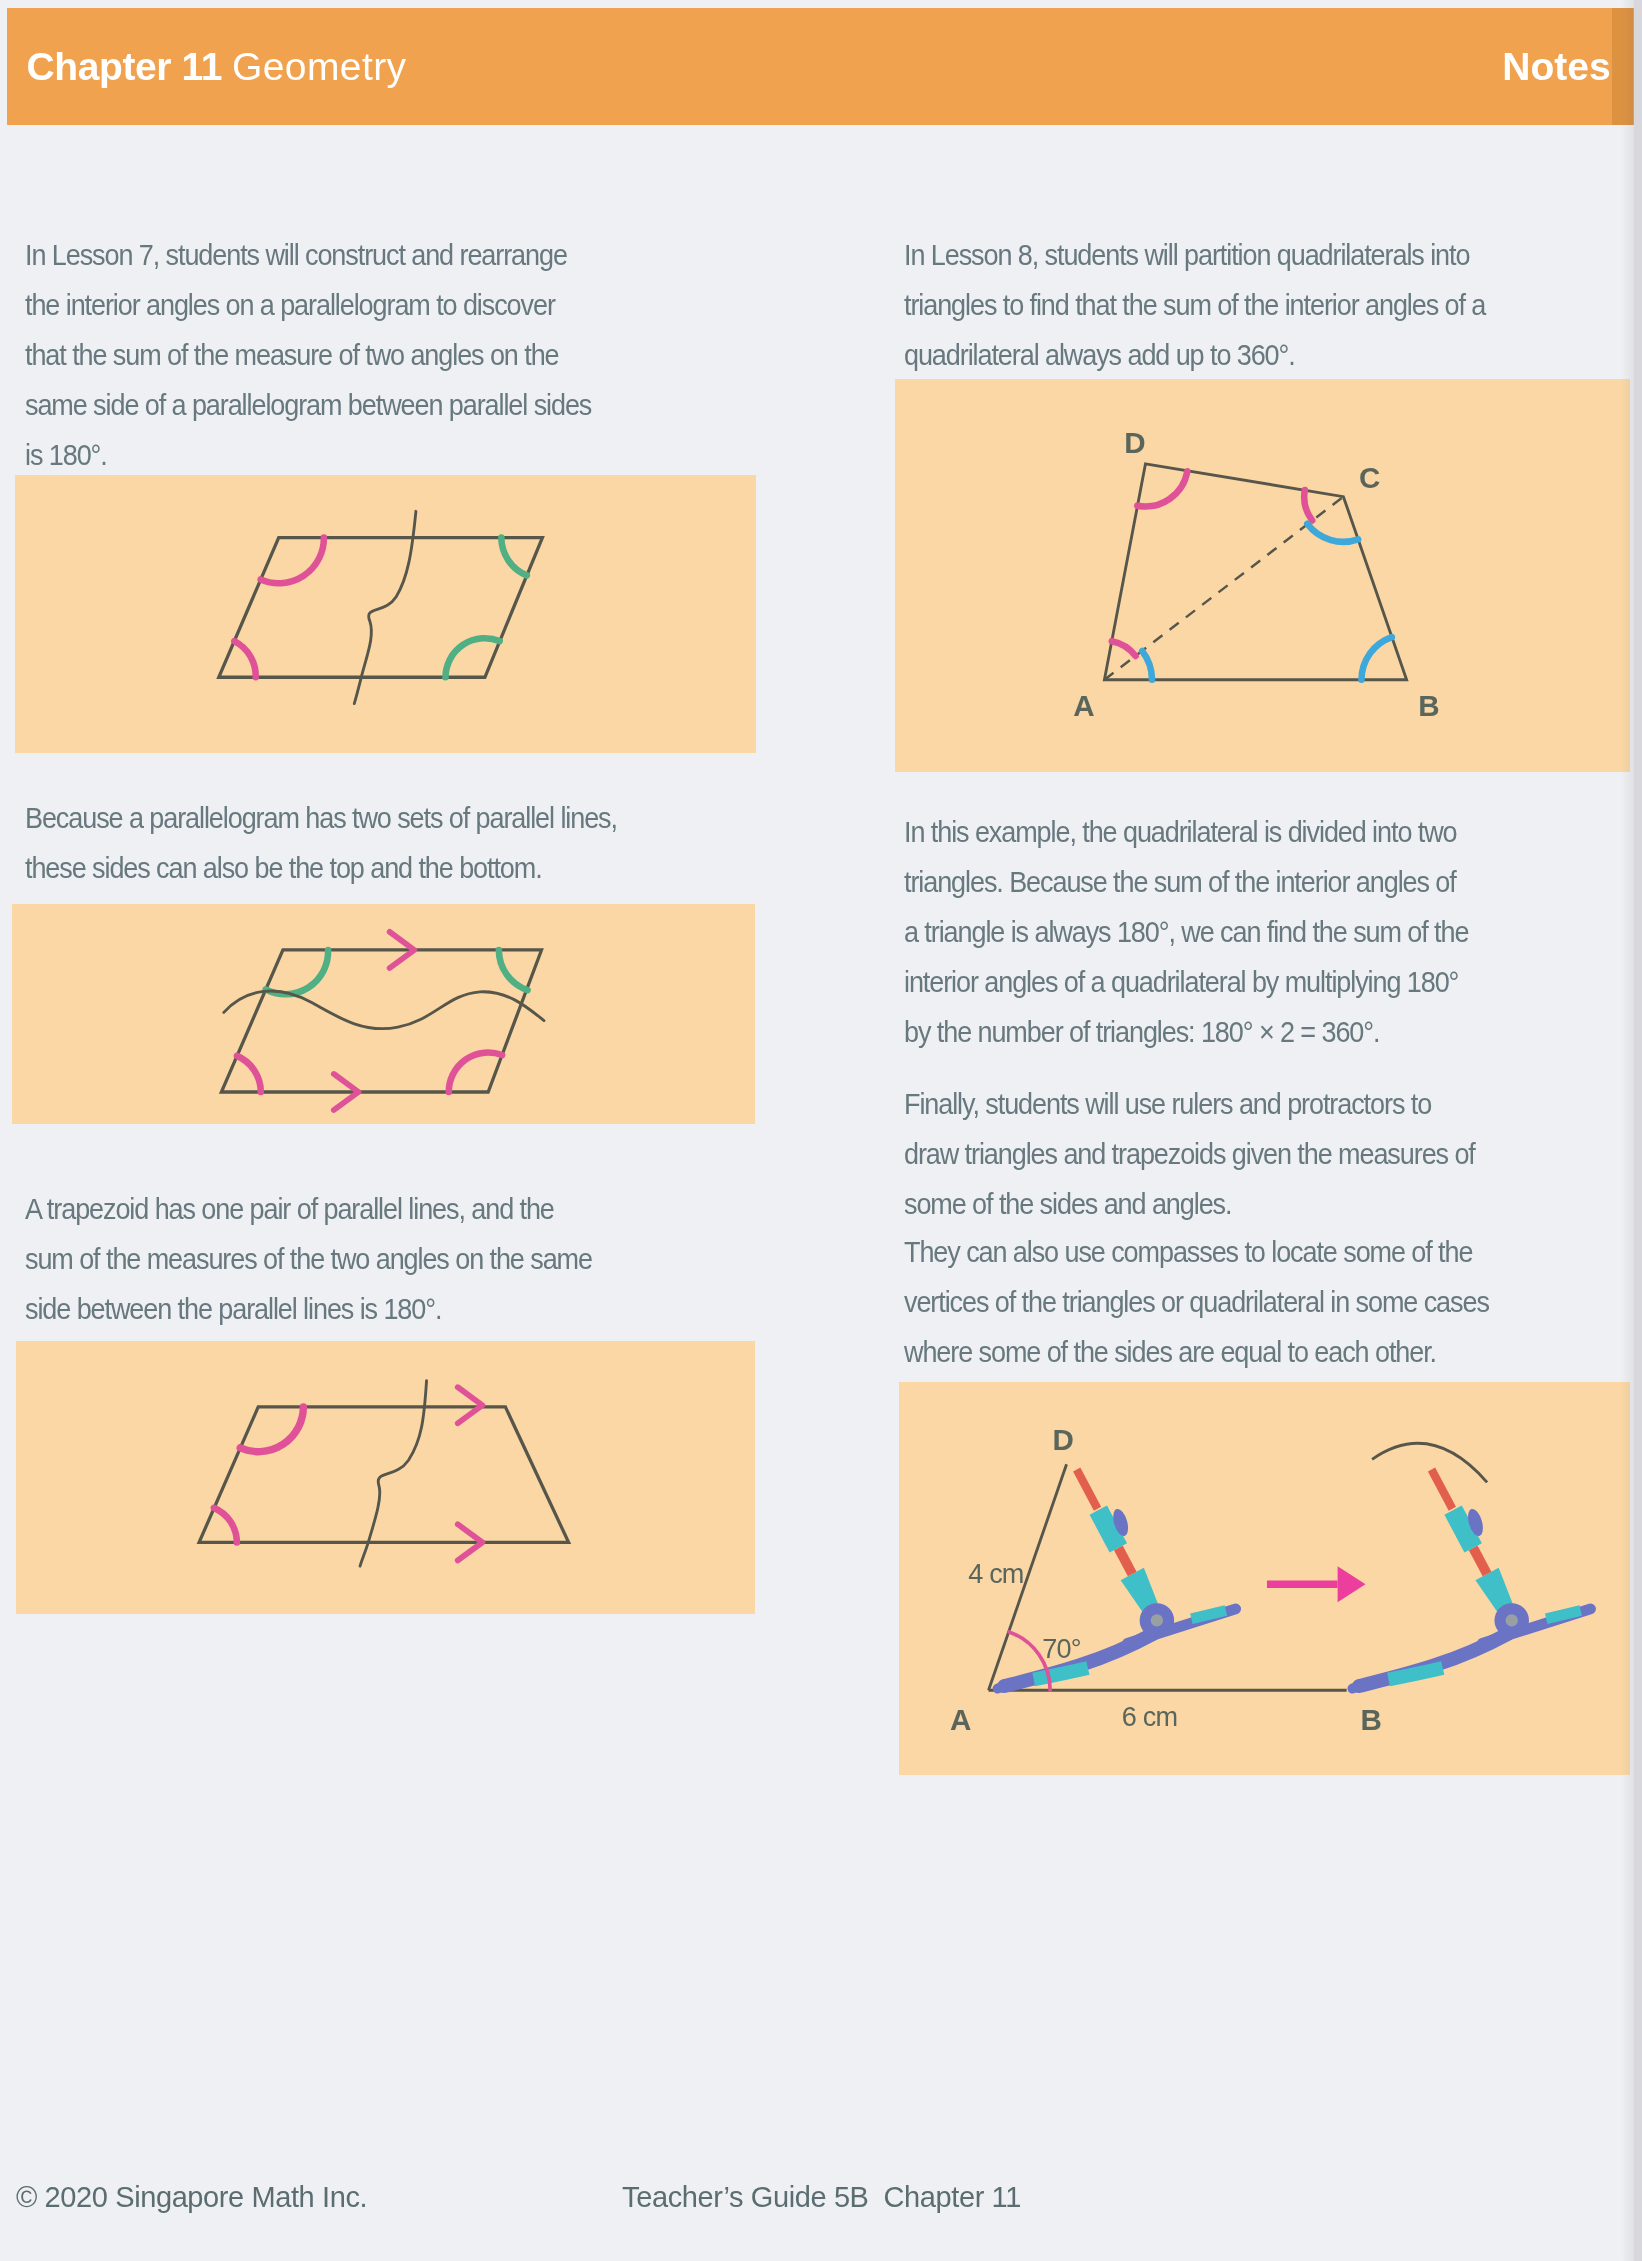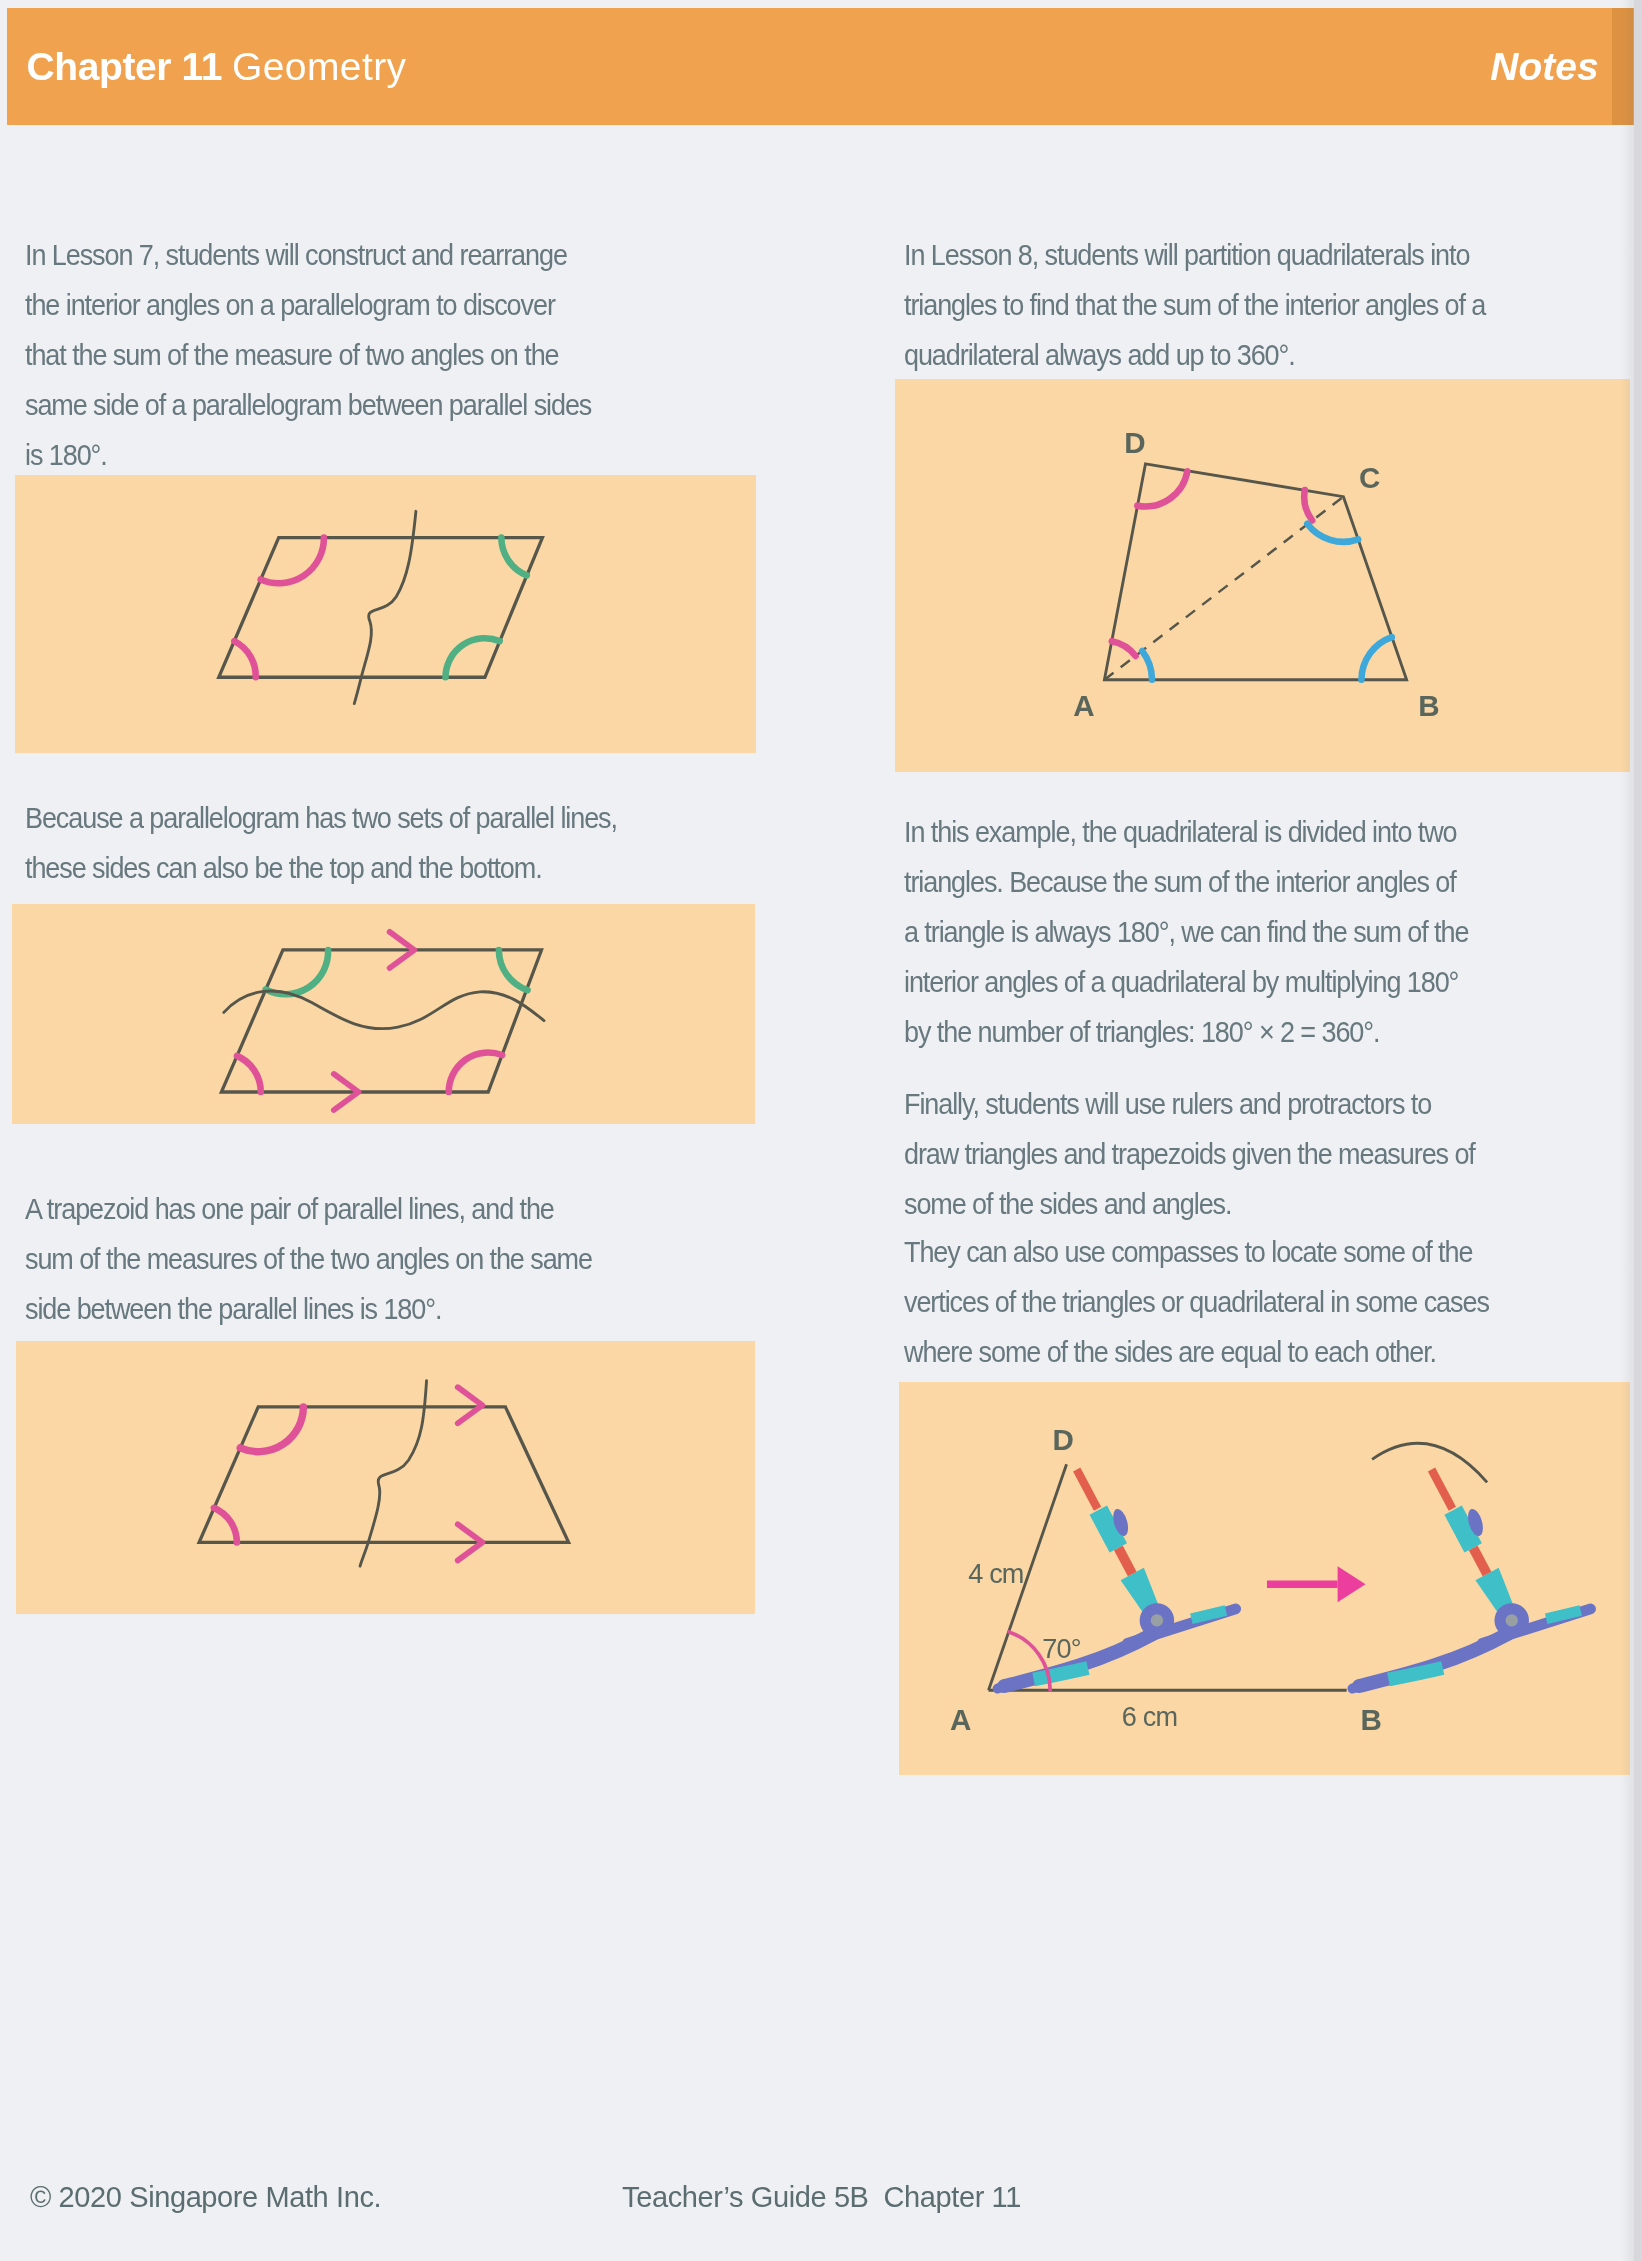--- a/index.html
+++ b/index.html
@@ -12,21 +12,21 @@
   html,body{margin:0;padding:0;}
   body{background:#d8d8dc;font-family:"Liberation Sans", sans-serif;}
   .page{position:relative;width:1634px;height:2261px;background:var(--page-bg);overflow:hidden;}
   .page-edge{position:absolute;right:0;top:0;width:13px;height:100%;
     background:linear-gradient(to right, rgba(0,0,0,0), rgba(90,90,100,0.10));}
   .header{position:absolute;left:6.6px;top:8.2px;width:1636px;height:117px;
     background:var(--header-bar);display:flex;align-items:center;
     color:var(--header-text);font-size:39px;}
   .header .chapter{font-weight:700;margin-left:20px;letter-spacing:-0.4px;}
   .header .chapter-title{font-weight:400;margin-left:10px;letter-spacing:0.4px;}
-  .header .notes{margin-left:auto;font-weight:700;margin-right:44px;letter-spacing:0;font-style:italic;}
+  .header .notes{margin-left:auto;font-weight:700;margin-right:32px;letter-spacing:0;}
   .header-edge-dark{position:absolute;left:1612px;top:8.2px;width:21.4px;height:117px;
     background:rgba(150,90,20,0.22);}
   .para{position:absolute;font-size:30px;line-height:50px;letter-spacing:-1.2px;
     color:var(--body-text);white-space:pre-line;width:789px;
     transform:scaleX(0.90);transform-origin:left top;}
   .panel{position:absolute;background:var(--panel-bg);}
   .outline{fill:none;stroke:var(--line);stroke-width:4;}
   .thinline{fill:none;stroke:var(--line);stroke-width:3.5;}
   .cut{fill:none;stroke:var(--line);stroke-width:3.5;stroke-linecap:round;}
   .arc-pink{fill:none;stroke:var(--pink);stroke-width:8;stroke-linecap:round;}
@@ -34,21 +34,21 @@
   .arc-green{fill:none;stroke:var(--green);stroke-width:8;stroke-linecap:round;}
   .arc-blue{fill:none;stroke:var(--blue);stroke-width:8;stroke-linecap:round;}
   .chev{fill:none;stroke:var(--pink);stroke-width:7;stroke-linecap:round;stroke-linejoin:round;}
   .dash{fill:none;stroke:var(--line);stroke-width:3;stroke-dasharray:14 11;}
   .vlabel{font-family:"Liberation Sans", sans-serif;font-size:36px;font-weight:700;
     fill:var(--diagram-label);text-anchor:middle;}
   .mlabel{font-family:"Liberation Sans", sans-serif;font-size:33px;font-weight:400;
     fill:var(--diagram-label);text-anchor:middle;letter-spacing:-1px;}
   .footer{position:absolute;left:0;top:2181px;width:1643px;font-size:29px;
     color:var(--footer-text);letter-spacing:-0.4px;}
-  .footer .copyright{position:absolute;left:30px;top:0;}
+  .footer .copyright{position:absolute;left:16px;top:0;}
   .footer .center{position:absolute;left:0;top:0;width:100%;text-align:center;}
   .footer .center .sep{display:inline-block;width:15px;}
 </style>
 </head>
 <body>
 
 <div class="page">
 
   <div class="header">
     <span class="chapter">Chapter 11</span>

